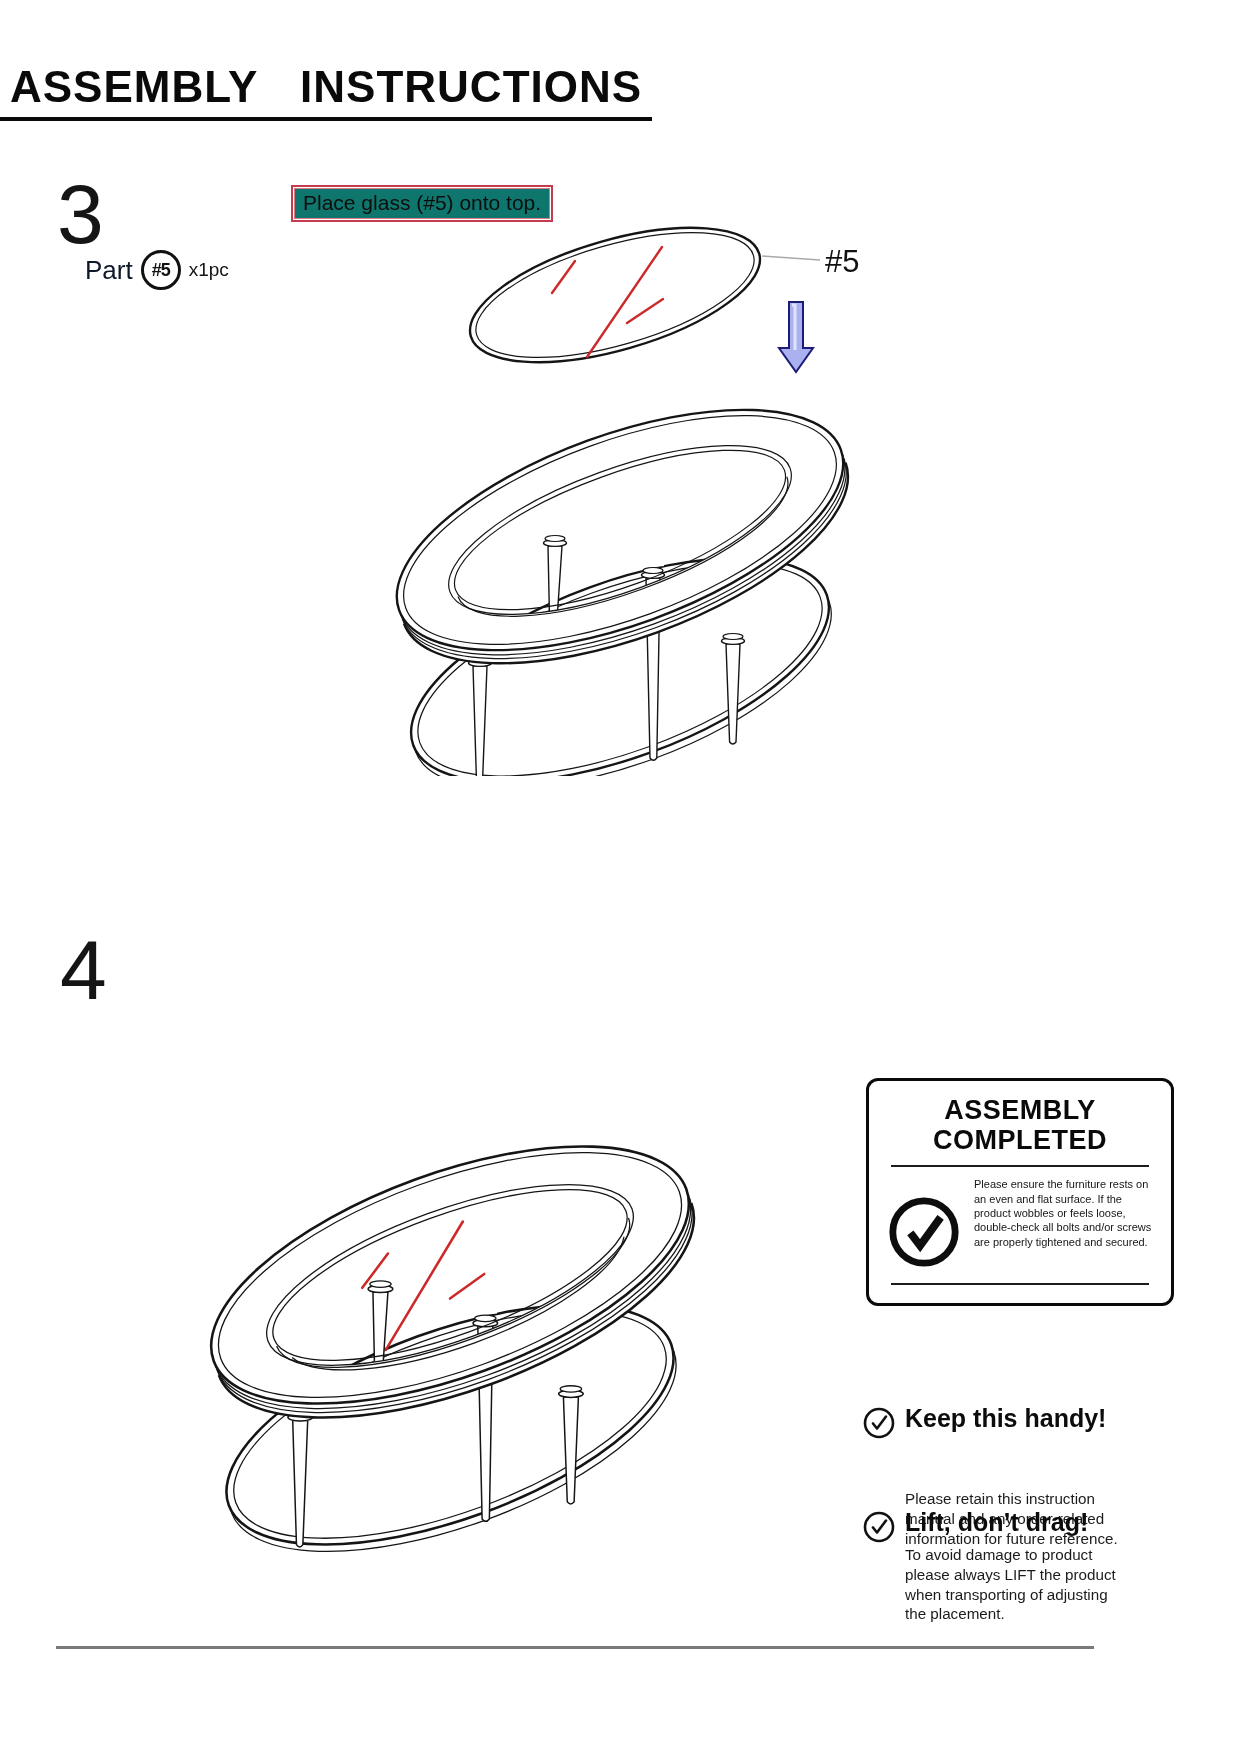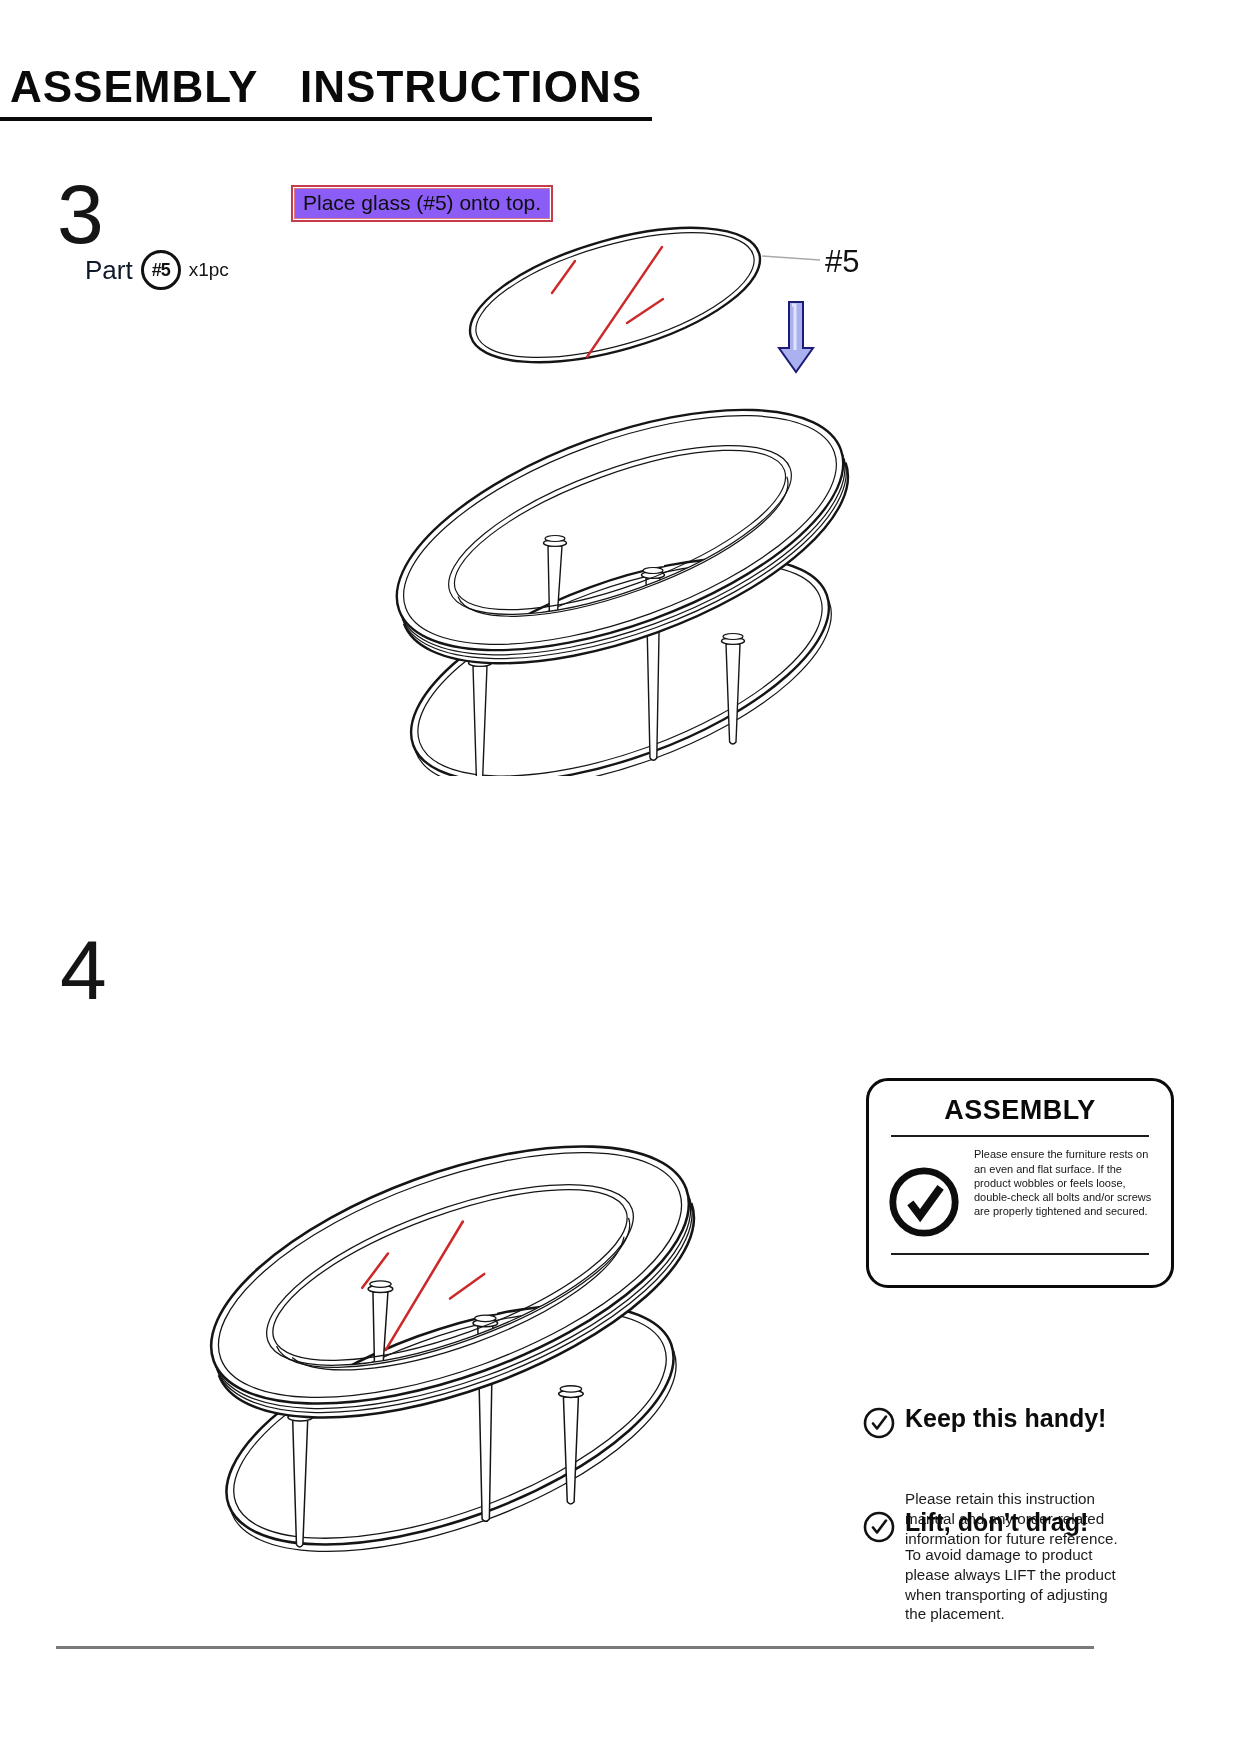--- a/index.html
+++ b/index.html
@@ -20,21 +20,21 @@
 
   
   .step-num{font-size:84px;font-weight:400;line-height:1;color:#151515;}
   #step3-num{left:57px;top:172px;}
   #step4-num{left:60px;top:928px;}
 
   
   #callout{
     left:291px;top:185px;border:2px solid #c43c4e;
     box-shadow:inset 0 0 0 1px #ffffff, inset 0 0 0 2px #d97a84;
-    padding:4px 10px 5px 10px;font-size:21px;color:#0d0d0d;background:#8b5cf6;
+    padding:4px 10px 5px 10px;font-size:21px;color:#0d0d0d;background:#0f766e;
   }
 
   
   #part-row{left:85px;top:250px;display:flex;align-items:center;gap:8px;}
   #part-label{font-size:26px;color:#0f172a;}
   #part-badge{
     width:34px;height:34px;border:3px solid #111;border-radius:50%;
     display:flex;align-items:center;justify-content:center;
     font-size:18px;font-weight:bold;letter-spacing:-1px;
   }
@@ -46,22 +46,22 @@
   .ln1{fill:none;stroke:#151515;stroke-width:1.2;}
   .ln2{fill:none;stroke:#151515;stroke-width:2.4;}
   .fillw{fill:#ffffff;stroke:none;}
   .red{fill:none;stroke:#cc2a2a;stroke-width:2.4;stroke-linecap:round;}
   .leader{stroke:#a9a9a9;stroke-width:1.3;}
   .svgtext{font-family:"Liberation Sans",sans-serif;fill:#111;}
 
   
   #completed-box{
     left:866px;top:1078px;width:308px;box-sizing:border-box;
-    border:3px solid #0a0a0a;border-radius:22px;background:#fff;
-    padding:14px 0 28px 0;
+    border:3px solid #0a0a0a;border-radius:12px;background:#fff;
+    padding:14px 0 16px 0;
   }
   #completed-title{
     text-align:center;font-size:27px;font-weight:bold;line-height:1.12;
     letter-spacing:0.5px;color:#0a0a0a;
   }
   .box-rule{width:258px;border:none;border-top:2px solid #1c1c1c;margin:10px auto 8px auto;}
   #completed-row{display:flex;padding:2px 14px 0 16px;}
   #completed-check{flex:0 0 auto;margin-top:16px;}
   #completed-text{
     font-size:11px;line-height:1.3;color:#161616;margin-left:11px;margin-top:0px;
@@ -189,20 +189,21 @@
       </g>
       <path class="red" d="M -60 70 L 12 -50"></path>
       <path class="red" d="M -82 12 L -58 -20"></path>
       <path class="red" d="M 0 22 L 32 -1"></path>
     </g>
   </svg>
 
   <div class="abs" id="completed-box">
     <div id="completed-title">
       <div>ASSEMBLY</div>
+      <div>COMPLETED</div>
     </div>
     <hr class="box-rule">
     <div id="completed-row">
       <svg id="completed-check" width="78" height="78" viewBox="-40 -40 80 80">
         <circle r="32" fill="none" stroke="#0d0d0d" stroke-width="7"></circle>
         <path d="M -14 1 L -4 14 L 17 -15" fill="none" stroke="#0d0d0d" stroke-width="8" stroke-linecap="butt" stroke-linejoin="miter"></path>
       </svg>
       <div id="completed-text">Please ensure the furniture rests on an even and flat surface. If the product wobbles or feels loose, double-check all bolts and/or screws are properly tightened and secured.</div>
     </div>
     <hr class="box-rule" style="margin-top:12px;margin-bottom:2px;">

